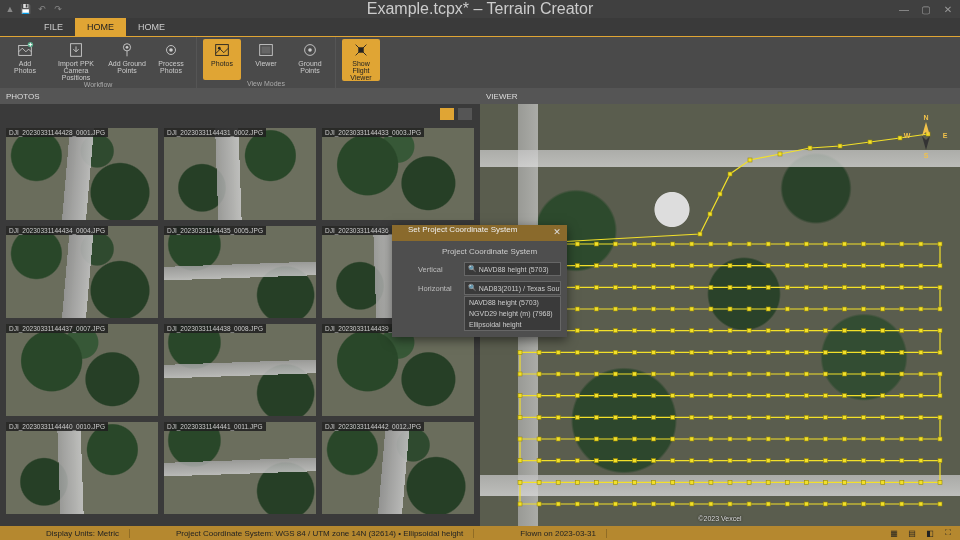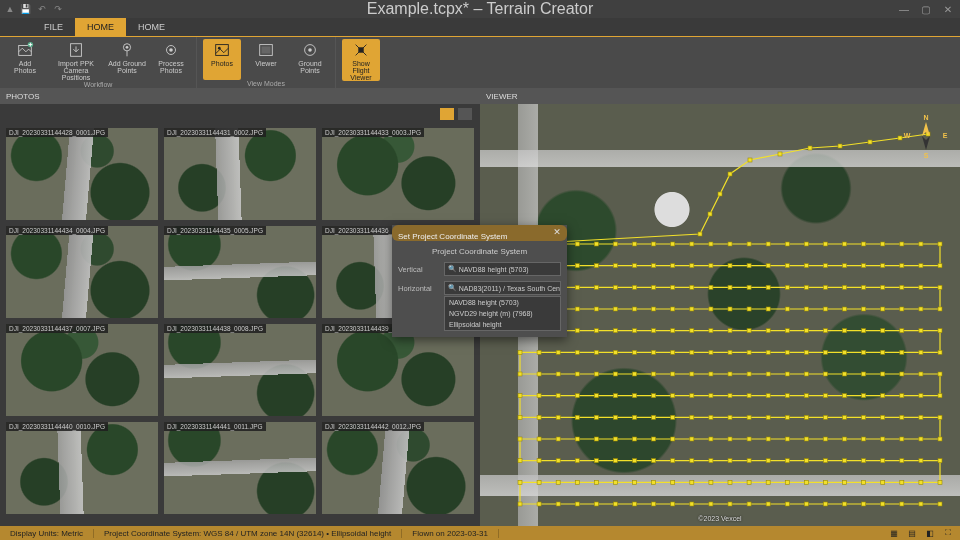--- a/index.html
+++ b/index.html
@@ -83,34 +83,34 @@
    radial-gradient(circle at 70% 20%, #2a422a 0 7%, transparent 7.5%),
    #5a5d4e;
 }
 .flightpath { position: absolute; inset: 0; }
 .compass { position: absolute; top: 8px; right: 10px; width: 48px; height: 48px; }
 .compass text { fill: #f2c24a; font-size: 7px; font-weight: bold; }
 .attr { position: absolute; bottom: 4px; left: 50%; transform: translateX(-50%); font-size: 7px; color: #ddd; text-shadow: 0 0 2px #000; }
 
 
 .dialog { position: absolute; left: 392px; top: 225px; width: 175px; background: #4e4e4e; box-shadow: 0 3px 10px rgba(0,0,0,.5); z-index: 10; }
-.dlg-title { height: 16px; background: #8a6a2c; color: #eee; font-size: 8px; display: flex; align-items: flex-end; padding: 0 6px; position: relative; border-radius: 6px; }
+.dlg-title { height: 16px; background: #8a6a2c; color: #eee; font-size: 8px; display: flex; align-items: flex-start; padding: 0 16px; position: relative; }
 .dlg-close { position: absolute; right: 4px; top: 1px; width: 12px; height: 12px; display: flex; align-items: center; justify-content: center; color: #ddd; font-size: 9px; }
-.dlg-body { padding: 6px; }
+.dlg-body { padding: 6px; margin-left: 20px; }
 .dlg-section { font-size: 8px; color: #ccc; text-align: center; margin-bottom: 6px; }
 .dlg-row { display: flex; align-items: center; gap: 6px; margin-bottom: 5px; }
 .dlg-lbl { width: 40px; font-size: 7.5px; color: #bbb; }
 .dlg-input { flex: 1; height: 14px; background: #3a3a3a; border: 1px solid #666; color: #ccc; font-size: 7px; padding: 0 3px; display: flex; align-items: center; overflow: hidden; white-space: nowrap; }
 .dlg-search { color: #888; margin-right: 2px; font-size: 7px; }
 .dlg-dropdown { background: #3a3a3a; border: 1px solid #666; margin-left: 46px; margin-top: -4px; }
 .dlg-opt { font-size: 7px; color: #ccc; padding: 2px 4px; }
 
 
 .statusbar { height: 14px; background: #b5882f; display: flex; align-items: center; color: #222; font-size: 8px; }
-.sb-seg { padding: 0 10px; border-right: 1px solid rgba(0,0,0,.2); white-space: nowrap; }
+.sb-seg { padding: 0 10px; border-right: 1px solid rgba(0,0,0,.2); white-space: nowrap; margin-left: 36px; }
 .sb-spacer { flex: 1; }
 .sb-icons { display: flex; gap: 6px; padding-right: 6px; }
 .sb-icon { width: 12px; height: 12px; display: flex; align-items: center; justify-content: center; }
 
 svg { display: block; }
 </style>
 </head>
 <body>
 
 <div class="titlebar">

